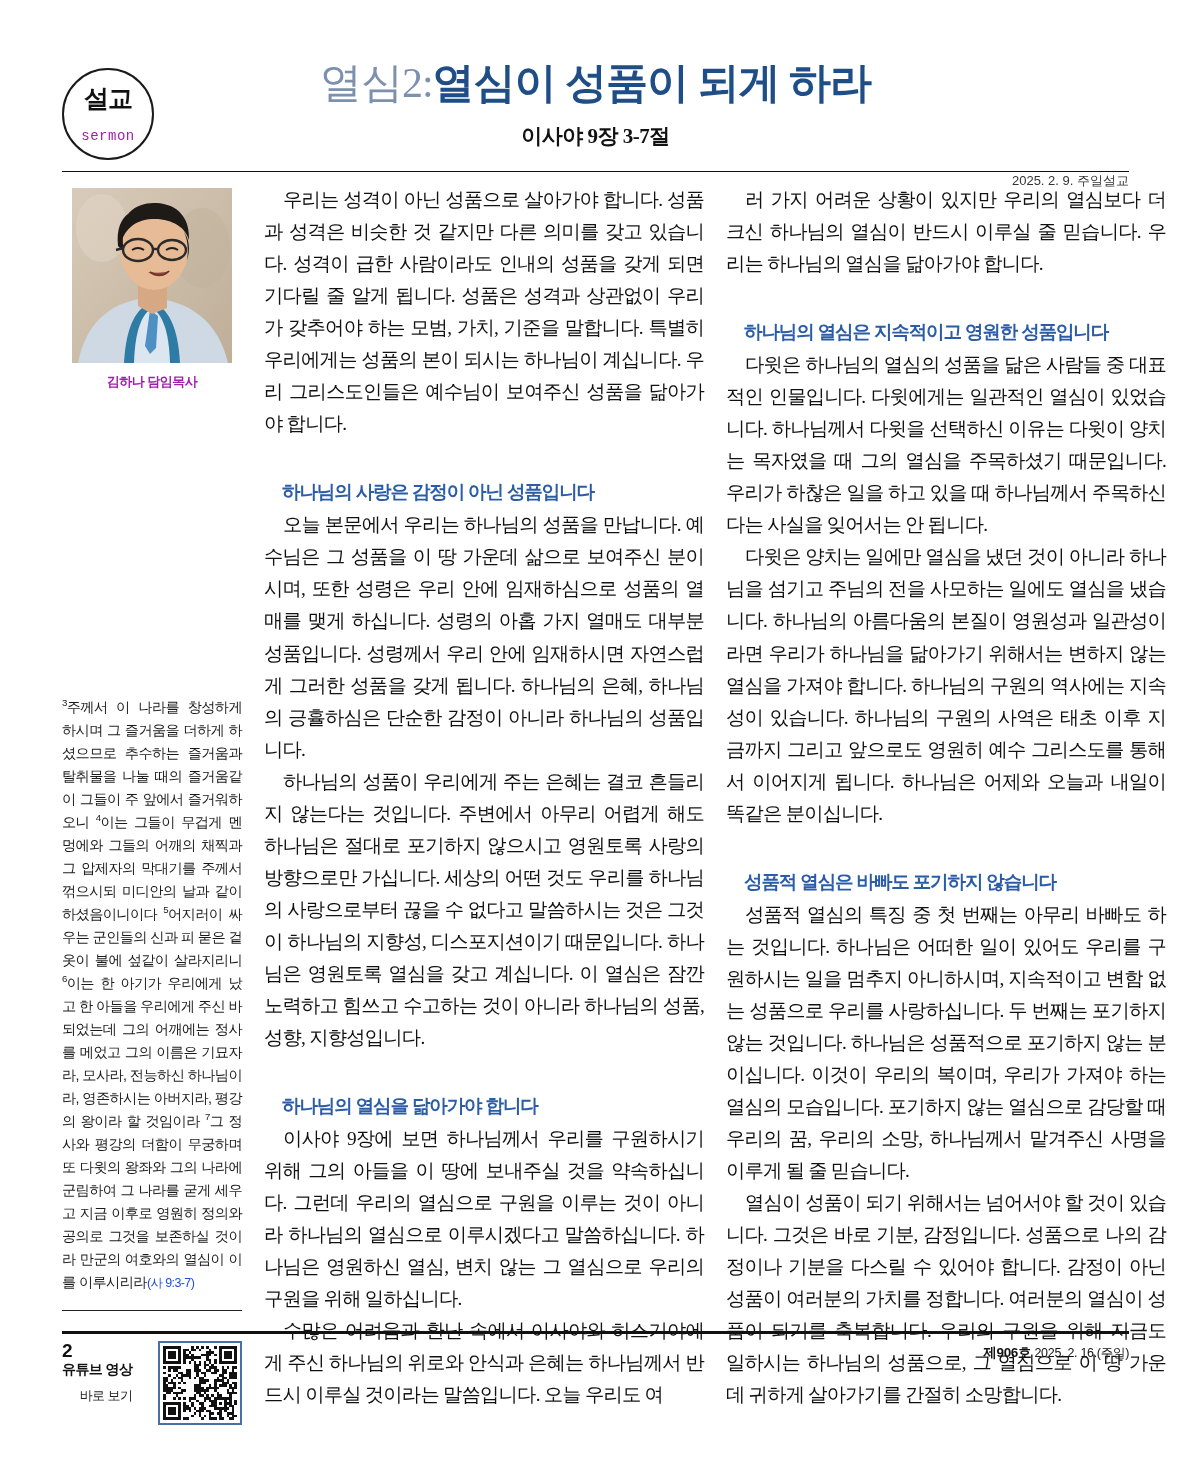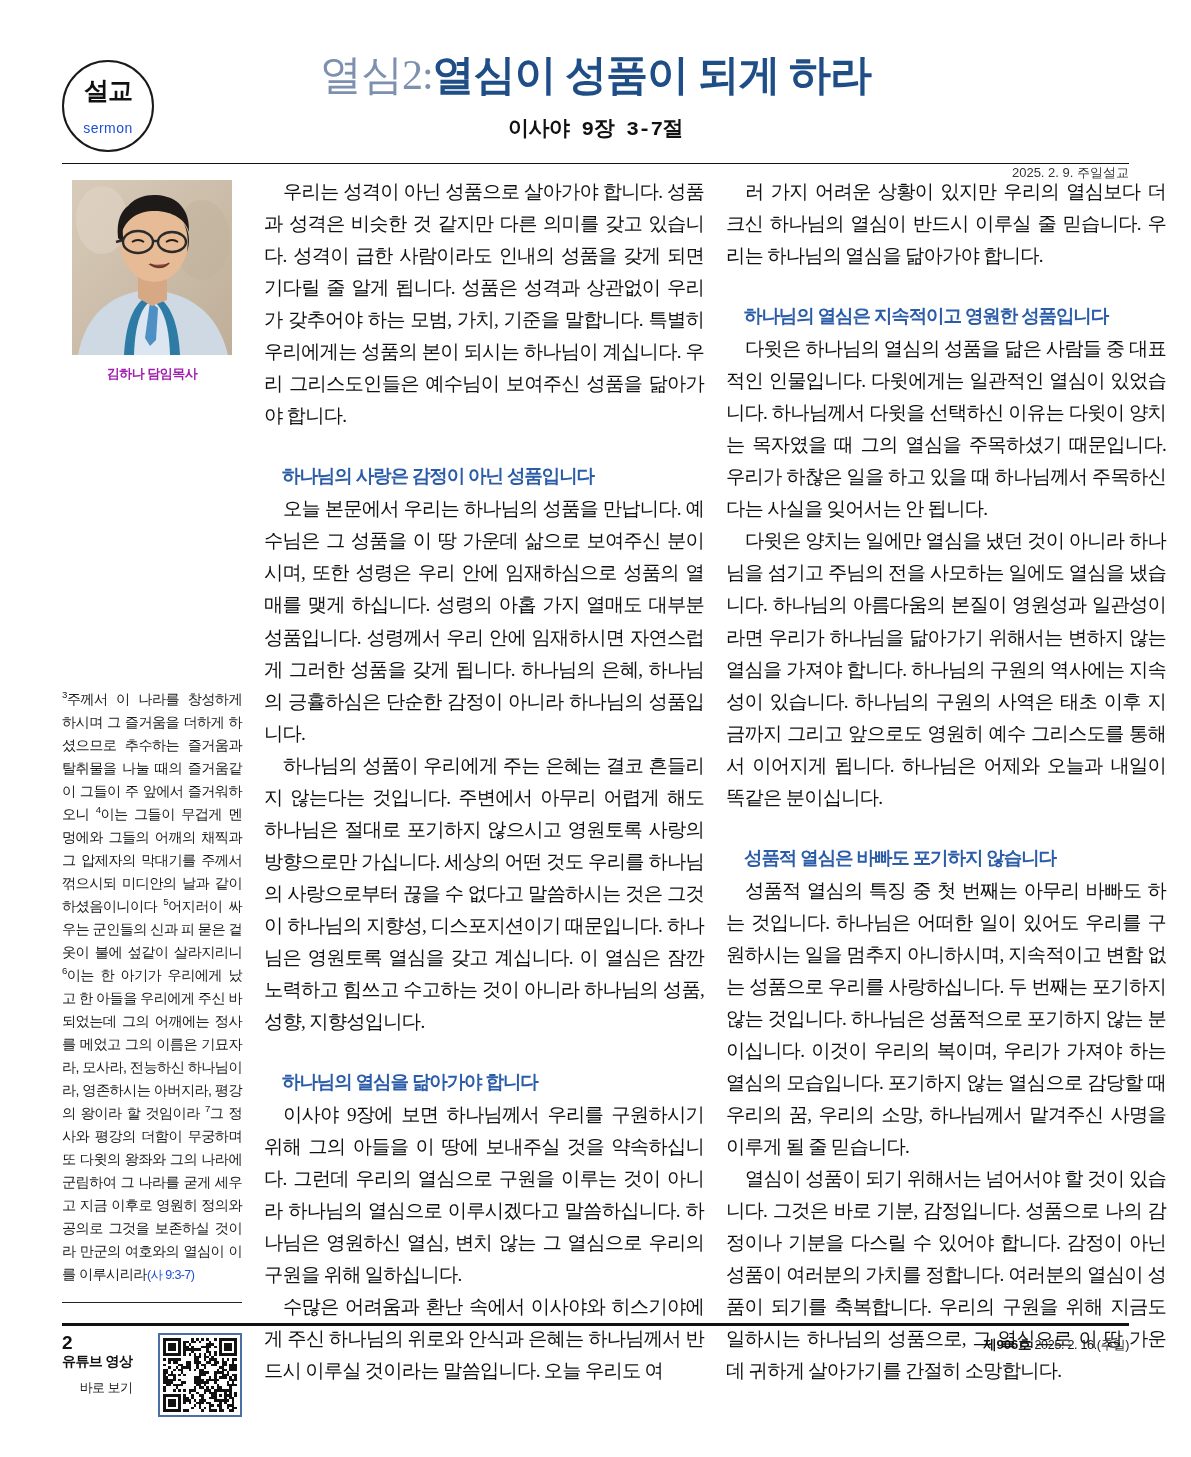--- a/index.html
+++ b/index.html
@@ -11,21 +11,21 @@
   body {
     width: 1191px;
     height: 1457px;
     font-family: "Liberation Serif", "DejaVu Serif", serif;
     color: #1a1a1a;
     position: relative;
     overflow: hidden;
   }
   .page {
     position: absolute;
-    left: 0; top: 8px;
+    left: 0; top: 16px;
     width: 1191px;
     height: 1390px;
     box-sizing: border-box;
     padding: 0 62px;
   }
 
   
   .masthead {
     position: relative;
     height: 155px;
@@ -45,23 +45,23 @@
     line-height: 1;
   }
   .sermon-stamp .ko {
     font-family: "Liberation Sans", "DejaVu Sans", sans-serif;
     font-weight: 700;
     font-size: 25px;
     letter-spacing: -1px;
     color: #111;
   }
   .sermon-stamp .en {
-    font-family: Liberation Sans, sans-serif;
+    font-family: Liberation Mono, monospace;
     font-size: 14px;
-    color: #1d4ed8;
+    color: #a21caf;
     margin-top: 18px;
     letter-spacing: 0.5px;
   }
   .title-wrap {
     text-align: center;
     padding-top: 44px;
   }
   h1.headline {
     margin: 0;
     font-family: "Liberation Serif", "DejaVu Serif", serif;
@@ -70,21 +70,21 @@
     font-weight: 700;
     color: #1f4e87;
     letter-spacing: -1px;
   }
   h1.headline .prefix {
     color: #7d90ad;
     font-weight: 400;
   }
   .subhead {
     margin-top: 16px;
-    font-family: Liberation Mono, monospace;
+    font-family: Liberation Serif, serif;
     font-size: 21px;
     font-weight: 700;
     color: #111;
     letter-spacing: -0.5px;
   }
   .dateline {
     text-align: right;
     font-family: "Liberation Sans", "DejaVu Sans", sans-serif;
     font-size: 13px;
     color: #333;
@@ -180,21 +180,21 @@
     box-sizing: content-box;
   }
 
   
   .sec-head {
     font-family: "Liberation Sans", "DejaVu Sans", sans-serif;
     font-size: 18.5px;
     font-weight: 700;
     color: #2a5ca8;
     letter-spacing: -1.1px;
-    margin: 32px 0 6px 18px;
+    margin: 40px 0 6px 18px;
     line-height: 1.25;
   }
   .sec-head:first-child { margin-top: 0; }
   p.body-p {
     margin: 0;
     font-size: 19.3px;
     line-height: 1.66;
     text-align: justify;
     text-justify: inter-character;
     letter-spacing: -0.75px;

